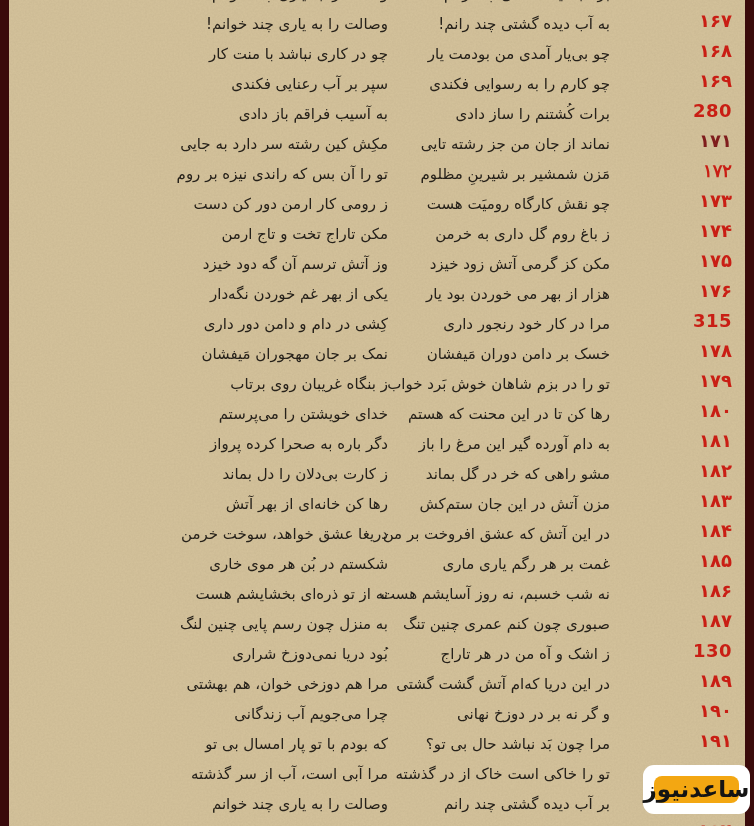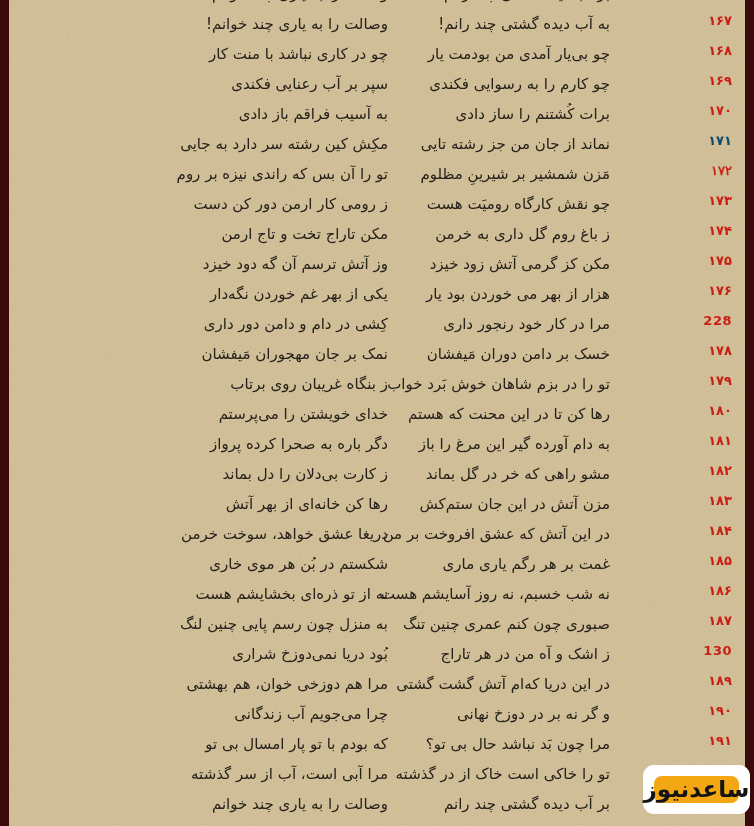--- a/index.html
+++ b/index.html
@@ -21,21 +21,21 @@
   }
   .side-border.left{left:0;}
   .side-border.right{right:0;}
   .verses-list{position:absolute;inset:0;z-index:2;}
   .verse-row{
     position:absolute;left:0;right:0;height:30px;line-height:30px;
     white-space:nowrap;
   }
   .verse-num{
     position:absolute;right:22px;top:0;
-    font-size:13px;font-weight:bold;
+    font-size:18px;font-weight:bold;
     letter-spacing:.5px;
   }
   .hemistich{
     position:absolute;top:3px;
     font-size:15px;
     color:#26211a;
   }
   .hemistich.first{right:144px;}
   .hemistich.second{right:366px;}
   .logo-badge{
@@ -82,26 +82,26 @@
         <span class="verse-num" style="color: rgb(201, 30, 20);">۱۶۸</span>
         <span class="hemistich first">چو بی‌یار آمدی من بودمت یار</span>
         <span class="hemistich second">چو در کاری نباشد با منت کار</span>
       </div>
       <div class="verse-row" style="top: 66px;">
         <span class="verse-num" style="color: rgb(201, 30, 20);">۱۶۹</span>
         <span class="hemistich first">چو کارم را به رسوایی فکندی</span>
         <span class="hemistich second">سپر بر آب رعنایی فکندی</span>
       </div>
       <div class="verse-row" style="top: 96px;">
-        <span class="verse-num" style="color: rgb(201, 30, 20);">۱۷۰</span>
+        <span class="verse-num" style="color: rgb(201, 30, 20);">280</span>
         <span class="hemistich first">برات کُشتنم را ساز دادی</span>
         <span class="hemistich second">به آسیب فراقم باز دادی</span>
       </div>
       <div class="verse-row" style="top: 126px;">
-        <span class="verse-num" style="color: #0c4a6e;">۱۷۱</span>
+        <span class="verse-num" style="color: #7f1d1d;">۱۷۱</span>
         <span class="hemistich first">نماند از جان من جز رشته تایی</span>
         <span class="hemistich second">مکِش کین رشته سر دارد به جایی</span>
       </div>
       <div class="verse-row" style="top: 156px;">
         <span class="verse-num" style="color: rgb(201, 30, 20); font-family: Liberation Serif, serif;">۱۷۲</span>
         <span class="hemistich first">مَزن شمشیر بر شیرینِ مظلوم</span>
         <span class="hemistich second">تو را آن بس که راندی نیزه بر روم</span>
       </div>
       <div class="verse-row" style="top: 186px;">
         <span class="verse-num" style="color: rgb(201, 30, 20);">۱۷۳</span>
@@ -117,21 +117,21 @@
         <span class="verse-num" style="color: rgb(201, 30, 20);">۱۷۵</span>
         <span class="hemistich first">مکن کز گرمی آتش زود خیزد</span>
         <span class="hemistich second">وز آتش ترسم آن گه دود خیزد</span>
       </div>
       <div class="verse-row" style="top: 276px;">
         <span class="verse-num" style="color: rgb(201, 30, 20);">۱۷۶</span>
         <span class="hemistich first">هزار از بهر می خوردن بود یار</span>
         <span class="hemistich second">یکی از بهر غم خوردن نگه‌دار</span>
       </div>
       <div class="verse-row" style="top: 306px;">
-        <span class="verse-num" style="color: rgb(201, 30, 20);">228</span>
+        <span class="verse-num" style="color: rgb(201, 30, 20);">315</span>
         <span class="hemistich first">مرا در کار خود رنجور داری</span>
         <span class="hemistich second">کِشی در دام و دامن دور داری</span>
       </div>
       <div class="verse-row" style="top: 336px;">
         <span class="verse-num" style="color: rgb(201, 30, 20);">۱۷۸</span>
         <span class="hemistich first">خسک بر دامن دوران مَیفشان</span>
         <span class="hemistich second">نمک بر جان مهجوران مَیفشان</span>
       </div>
       <div class="verse-row" style="top: 366px;">
         <span class="verse-num" style="color: rgb(201, 30, 20);">۱۷۹</span>

